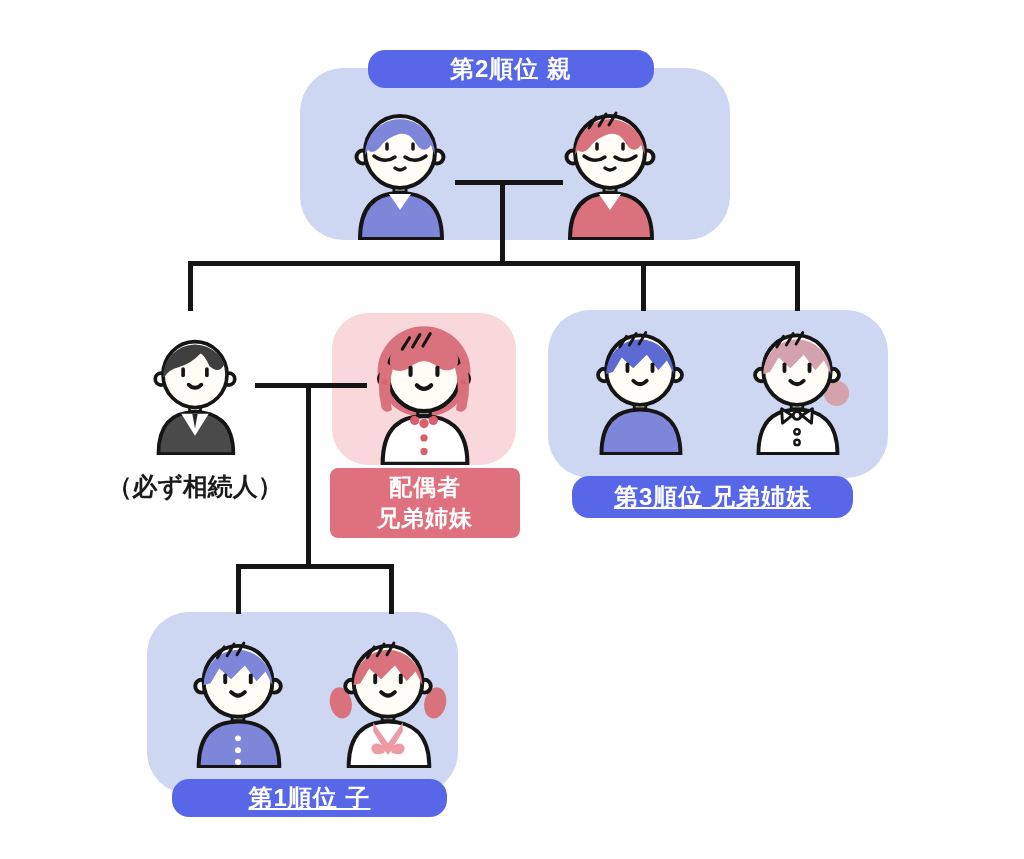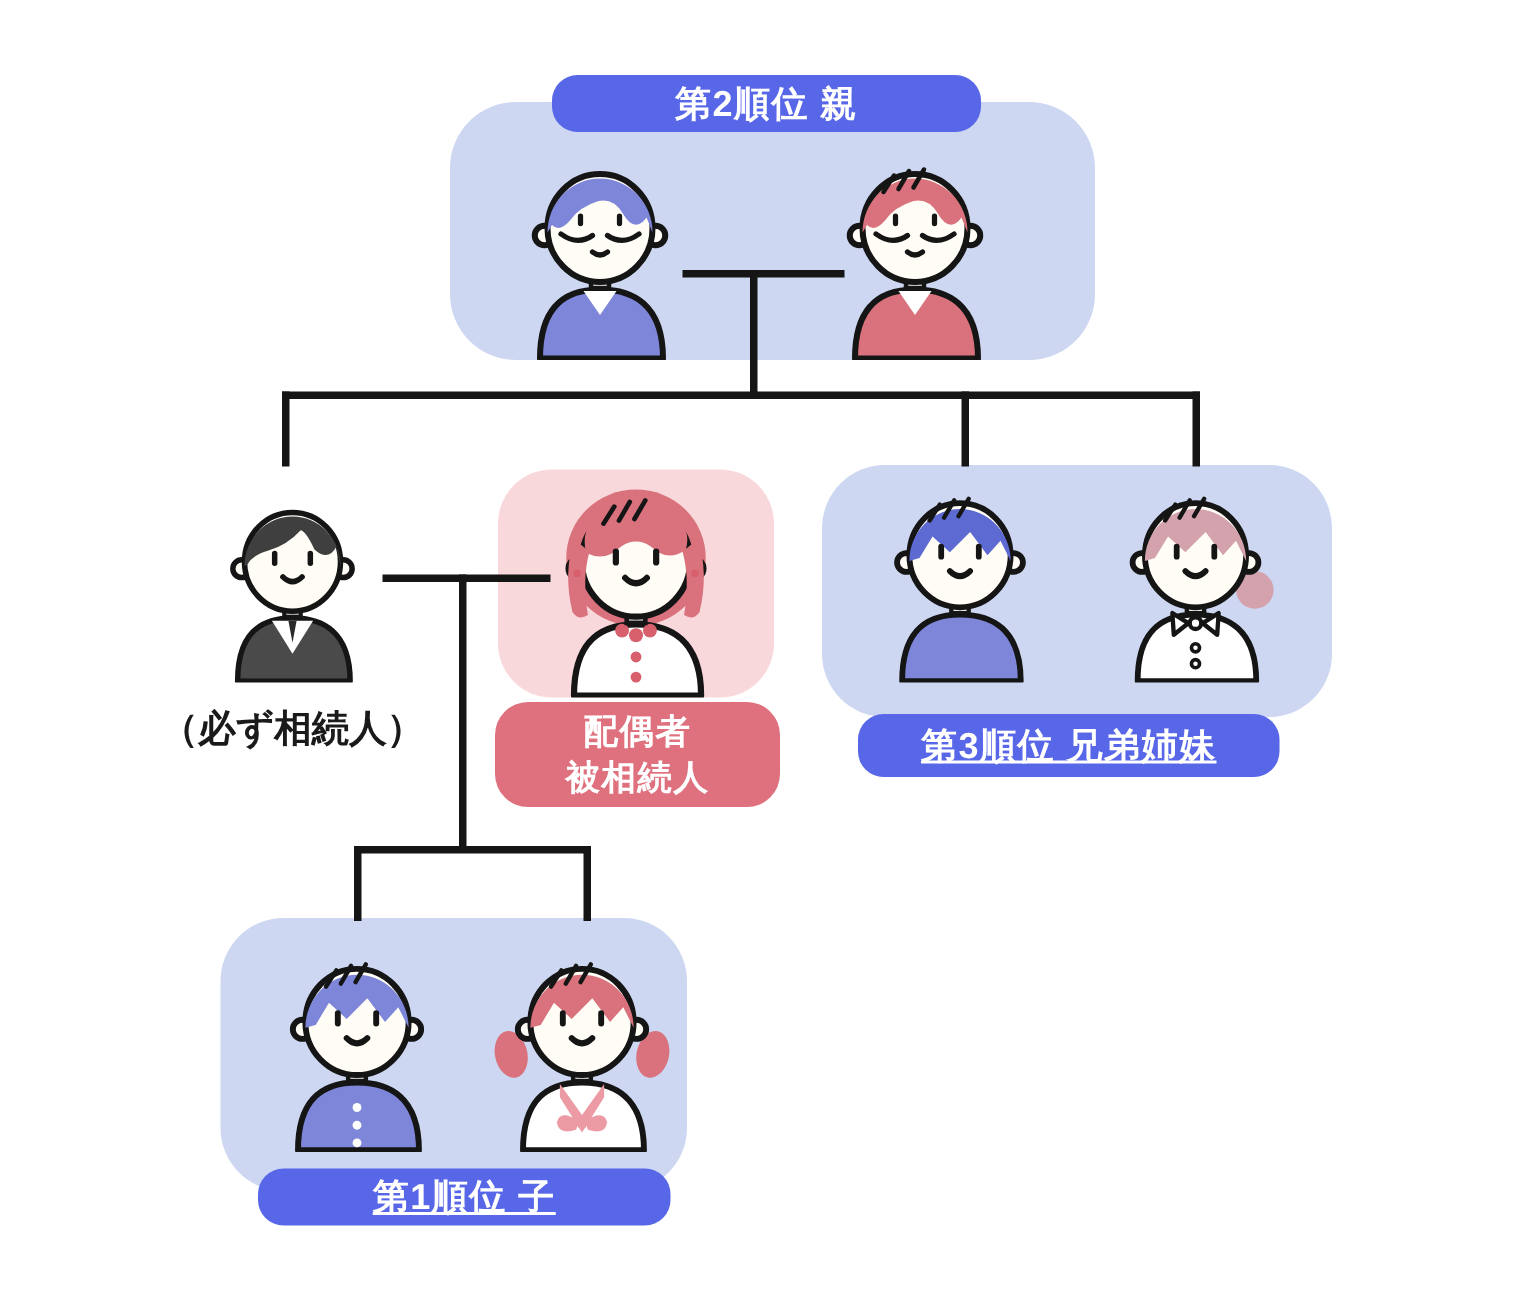--- a/index.html
+++ b/index.html
@@ -10,21 +10,21 @@
   .box-pink{background:var(--box-pink,#f9d8db);}
   .hline,.vline{position:absolute;background:var(--line,#151515);}
   .pill{
     position:absolute;display:flex;align-items:center;justify-content:center;
     background:var(--pill-blue,#5767e8);color:#fff;font-weight:bold;font-size:24px;
     letter-spacing:1px;border-radius:17px;white-space:nowrap;
   }
   .pill-pink{
     position:absolute;display:flex;flex-direction:column;align-items:center;justify-content:center;
     background:var(--pill-pink,#df717e);color:#fff;font-weight:bold;font-size:23px;
-    line-height:31px;letter-spacing:1px;border-radius:22px;white-space:nowrap;
+    line-height:31px;letter-spacing:1px;border-radius:8px;white-space:nowrap;
   }
   .caption{
     position:absolute;color:var(--ink,#1a1a1a);font-weight:bold;font-size:25px;
     line-height:32px;text-align:center;white-space:nowrap;
   }
   .avatar{position:absolute;}
   .avatar svg{display:block;width:100%;height:100%;}
 </style>
 </head>
 <body>
@@ -233,20 +233,20 @@
     </div>
 
   <div class="pill" style="left:368px;top:50px;width:286px;height:38px;">第2順位 親</div>
 
   <div class="pill" style="left:572px;top:476px;width:281px;height:42px;text-decoration:underline;">第3順位 兄弟姉妹</div>
 
   <div class="pill" style="left:172px;top:779px;width:275px;height:38px;text-decoration:underline;">第1順位 子</div>
 
   <div class="pill-pink" style="left:330px;top:468px;width:190px;height:70px;">
     <span>配偶者</span>
-    <span>被相続人</span>
+    <span>兄弟姉妹</span>
   </div>
 
   <div class="caption" style="left:65px;top:470px;width:260px;">
     <div>（必ず相続人）</div>
   </div>
 
 </div>
 
 </body></html>

